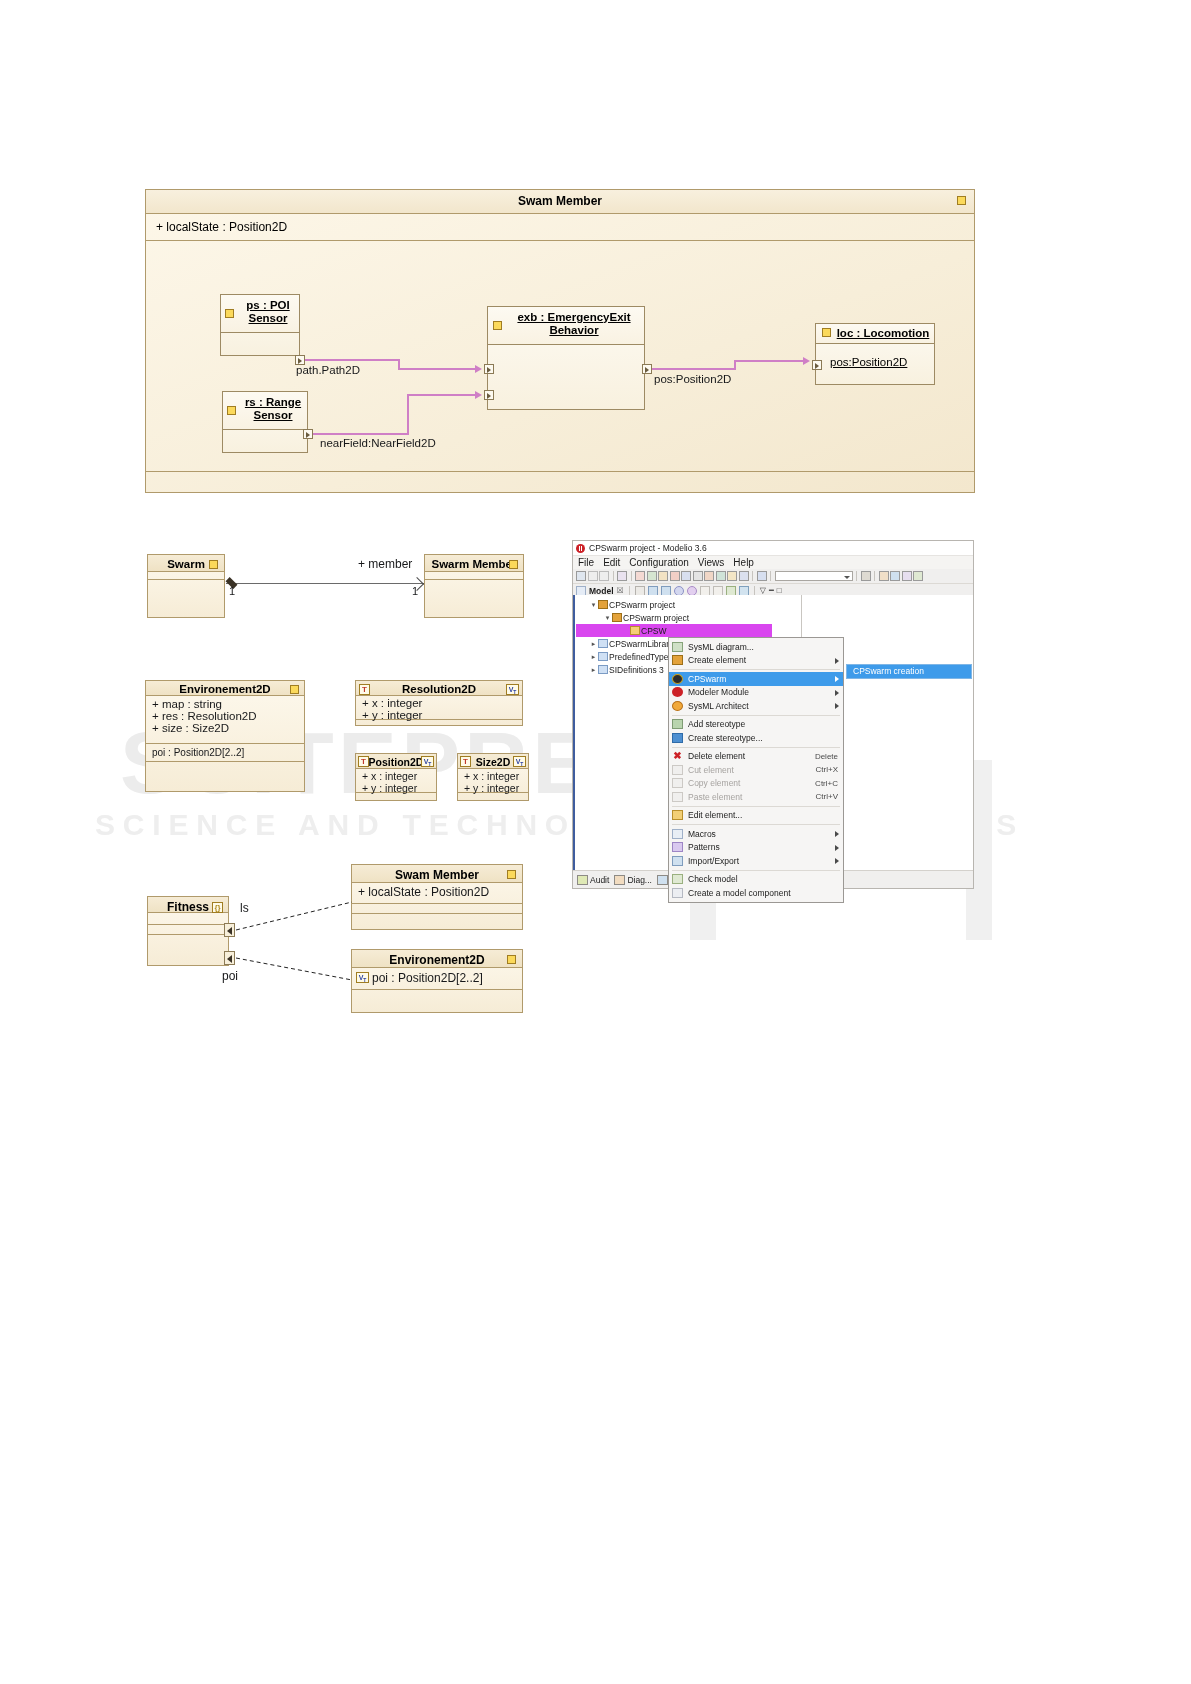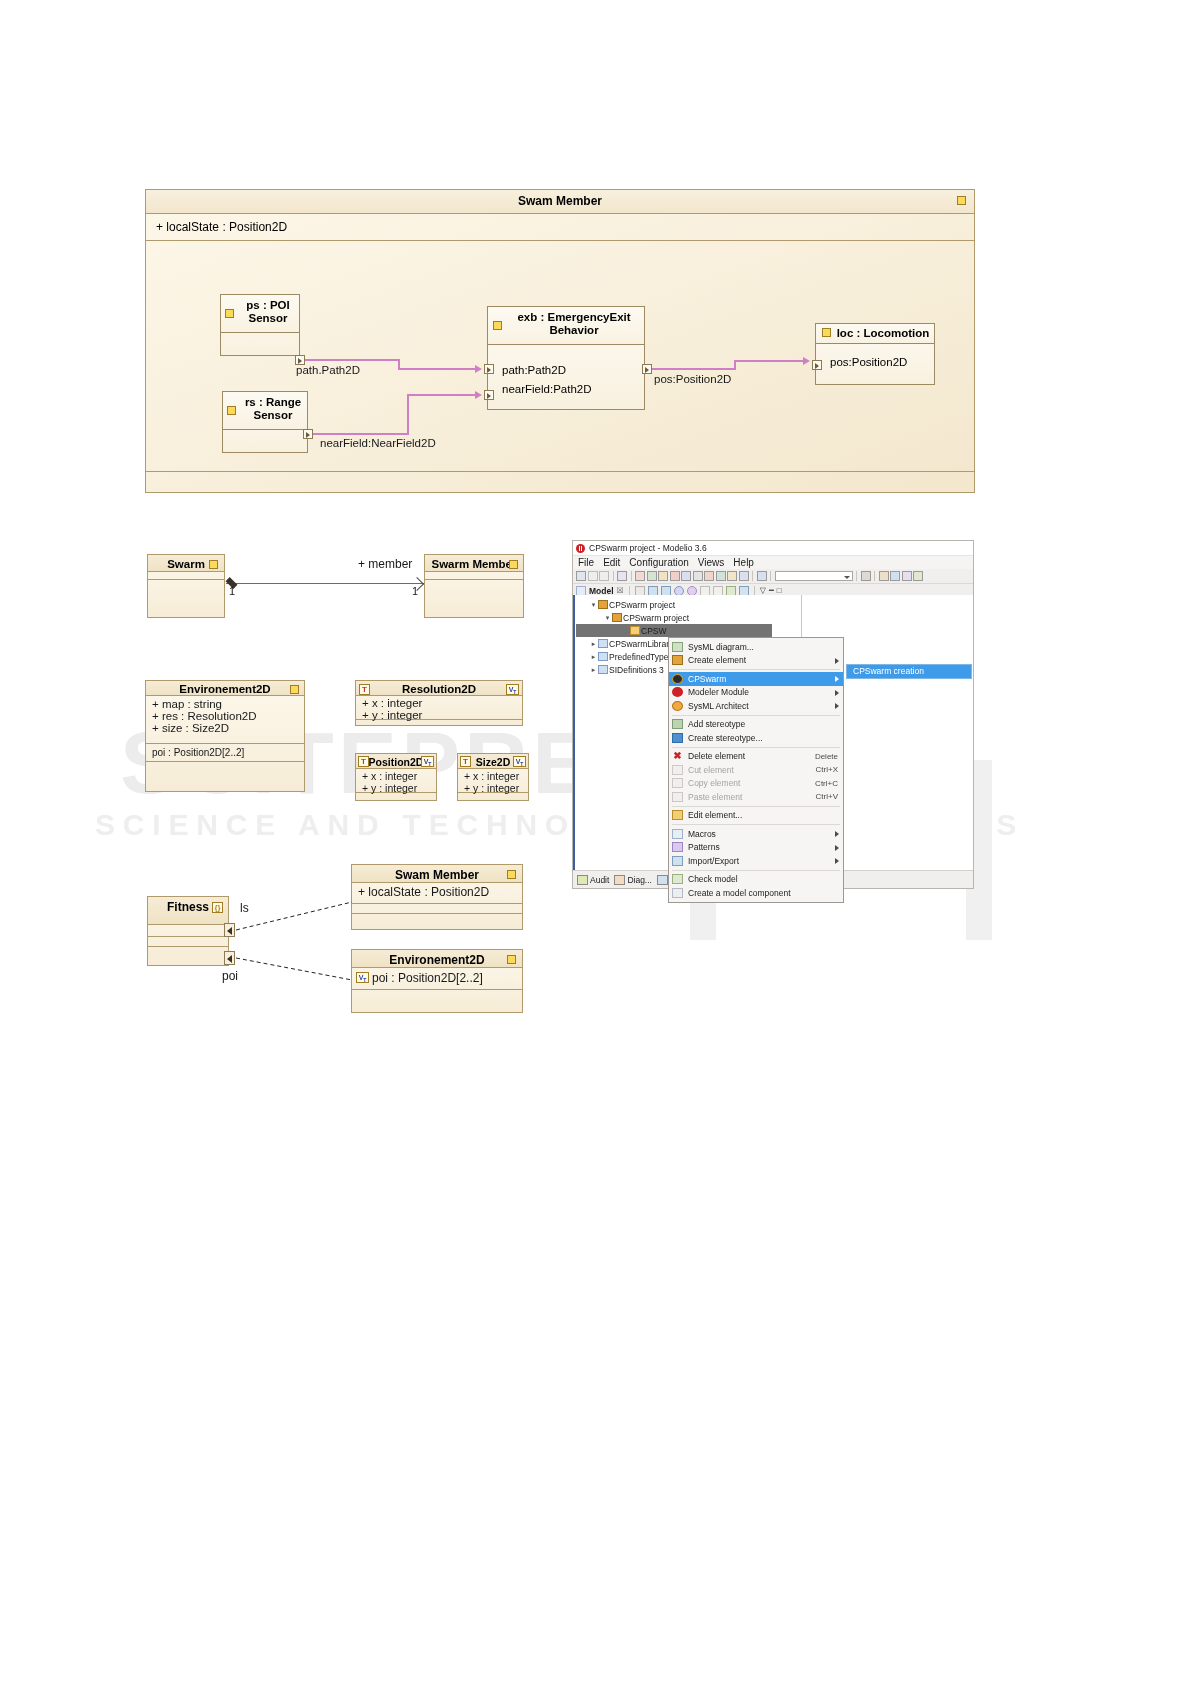--- a/index.html
+++ b/index.html
@@ -44,21 +44,21 @@
         background:linear-gradient(160deg,#fdf7e9 0%,#f7eed9 60%,#f3e7cd 100%);}
   #fig1 .f1-title{position:relative;height:23px;border-bottom:1px solid #b09a6b;
         font-weight:bold;font-size:12px;text-align:center;line-height:23px;
         background:linear-gradient(180deg,#f8f0de 0%,#f2e6cc 100%);}
   #fig1 .f1-attr{height:26px;border-bottom:1px solid #b09a6b;font-size:12px;
         line-height:26px;padding-left:10px;}
   #fig1 .f1-body{position:relative;height:253px;}
   #fig1 .f1-foot{position:absolute;left:0;right:0;bottom:22px;height:1px;background:#b09a6b;}
 
   .part{position:absolute;box-sizing:border-box;border:1px solid #9d8a63;
-        background:linear-gradient(180deg,#fdfaf2 0%,#f8f1df 100%);}
+        background:linear-gradient(180deg,#fdfaf2 0%,#f8f1df 100%);text-decoration:underline;}
   .part-hdr{box-sizing:border-box;border-bottom:1px solid #9d8a63;
         font-weight:bold;font-size:11.5px;text-align:center;line-height:1.15;
         padding:4px 0 4px 16px;position:relative;
         background:linear-gradient(180deg,#fdfaf2 0%,#f9f2e2 100%);}
   .part-body{font-size:11.5px;padding:3px 2px;}
   .port{position:absolute;width:10px;height:10px;box-sizing:border-box;
         border:1px solid #8b7a55;background:#fdfaf0;}
   .port::after{content:"";position:absolute;left:2px;top:1.5px;
         border-left:4px solid #6a5c3e;border-top:3px solid transparent;
         border-bottom:3px solid transparent;}
@@ -113,21 +113,21 @@
   #app .content{position:absolute;left:0;right:0;top:54px;bottom:17px;
        background:#ffffff;}
   #app .tree{position:absolute;left:0;top:0;width:100%;padding:3px 0 0 3px;}
   .trow{display:flex;align-items:center;gap:1px;height:13px;font-size:8.5px;
         white-space:nowrap;}
   .twist{width:7px;text-align:center;color:#555;font-size:7px;flex:none;}
   .tico{width:10px;height:9px;flex:none;box-sizing:border-box;}
   .tico.proj{background:#e3a23a;border:1px solid #9d6f18;}
   .tico.folder{background:#f6cf76;border:1px solid #b98f2c;}
   .tico.lib{background:#cfe0f4;border:1px solid #7b9bc4;}
-  .trow.sel{background:#737373;}
+  .trow.sel{background:#d946ef;}
   #app .rightpane{position:absolute;left:228px;top:0;right:0;bottom:0;
        background:#fff;border-left:1px solid #c9c6c1;}
   #app .statusbar{position:absolute;left:0;right:0;bottom:0;height:17px;
        background:#f0efee;border-top:1px solid #d4d1cc;display:flex;
        align-items:center;gap:5px;padding:0 4px;}
   .sb-item{display:flex;align-items:center;gap:2px;font-size:8.5px;}
   .sb-ico{width:9px;height:8px;border:1px solid #8d8a85;background:#dfe9b5;flex:none;}
   .leftbar{position:absolute;left:0;top:0;bottom:0;width:2px;background:#3f5d9e;}
 
   
@@ -186,25 +186,20 @@
       </div>
       <div class="port" style="left:157px;top:188px;"></div>
       <span class="lbl" style="left:174px;top:196px;">nearField:NearField2D</span>
 
       <div class="part" style="left:341px;top:65px;width:158px;height:104px;">
         <div class="part-hdr" style="height:38px;">
           <span class="sq" style="left:5px;top:14px;"></span>
           <span>exb : EmergencyExit</span><br>
           <span>Behavior</span>
         </div>
-        <div class="part-body">
-          <div style="height:16px;"></div>
-          <div style="padding-left:12px;">path:Path2D</div>
-          <div style="padding-left:12px;margin-top:7px;">nearField:Path2D</div>
-        </div>
       </div>
       <div class="port" style="left:338px;top:123px;"></div>
       <div class="port" style="left:338px;top:149px;"></div>
       <div class="port" style="left:496px;top:123px;"></div>
       <span class="lbl" style="left:508px;top:132px;">pos:Position2D</span>
 
       <div class="part" style="left:669px;top:82px;width:120px;height:62px;">
         <div class="part-hdr" style="height:20px;padding-top:3px;">
           <span class="sq" style="left:6px;top:4px;"></span>
           <span>loc : Locomotion</span>
@@ -293,21 +288,21 @@
     <div class="sq-t" style="left:2px;top:2px;">T</div>
     <div class="sq-vt" style="right:2px;top:2px;">V<sub style="font-size:5px">T</sub></div>
     <div class="uml-sec" style="height:24px;padding-top:1px;font-size:10.5px;">
       <div>+ x : integer</div>
       <div>+ y : integer</div>
     </div>
     <div class="uml-sec last" style="height:8px;"></div>
   </div>
 
   <div class="uml" style="left:147px;top:896px;width:82px;height:70px;">
-    <div class="uml-hdr" style="height:28px;line-height:16px;font-size:12px;">Fitness</div>
+    <div class="uml-hdr" style="height:16px;line-height:16px;font-size:12px;">Fitness</div>
     <div class="sq-t" style="right:5px;top:5px;color:#b08a1f;">{}</div>
     <div class="uml-sec" style="height:12px;"></div>
     <div class="uml-sec" style="height:10px;"></div>
     <div class="uml-sec last" style="height:28px;"></div>
   </div>
   <div class="sock" style="left:224px;top:923px;"></div>
   <div class="sock" style="left:224px;top:951px;"></div>
   <span class="lbl" style="left:240px;top:901px;font-size:12px;">ls</span>
   <span class="lbl" style="left:222px;top:969px;font-size:12px;">poi</span>
 

